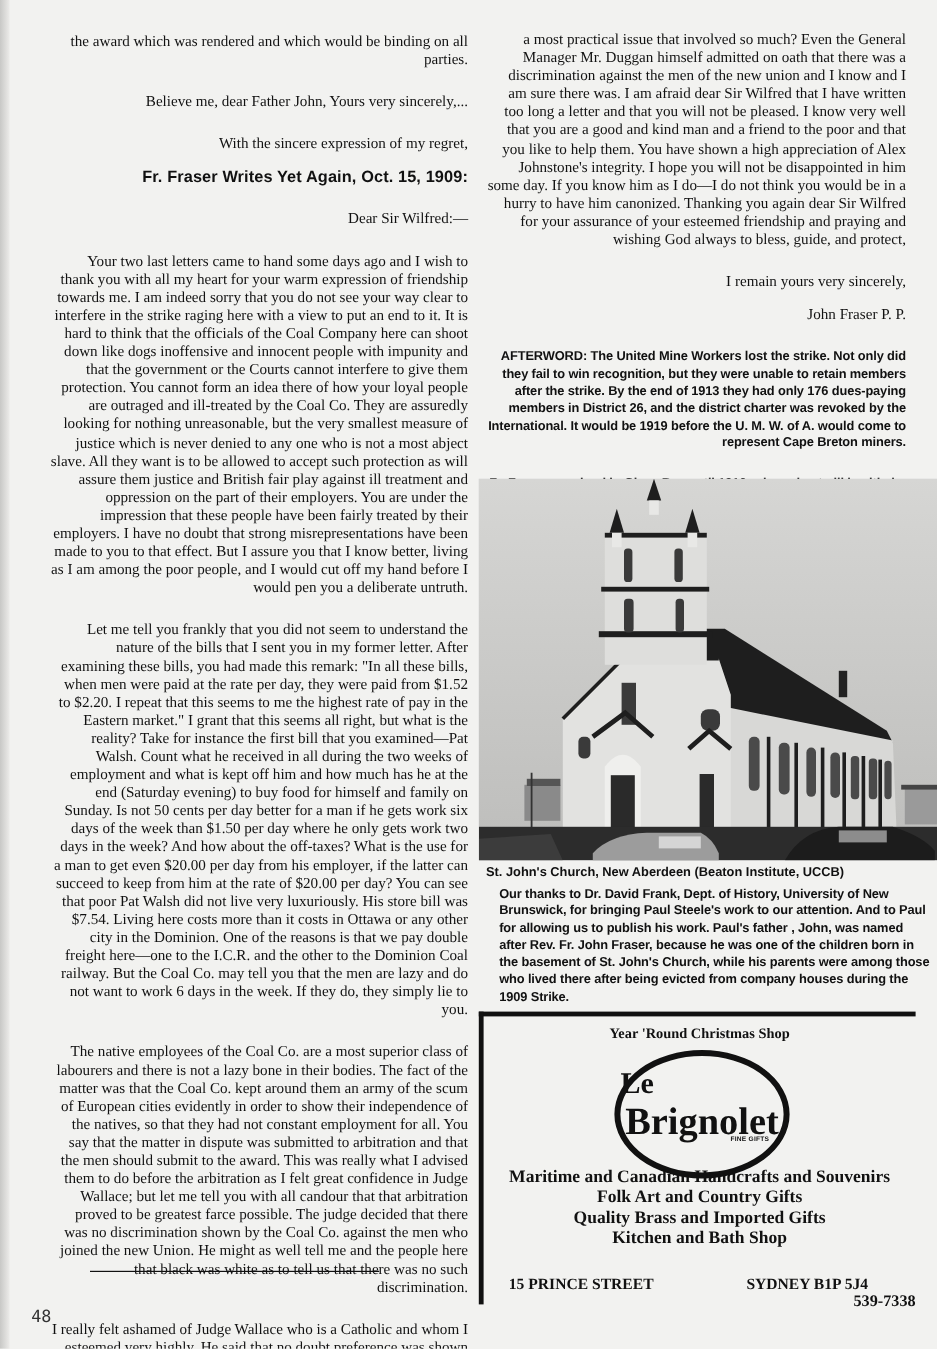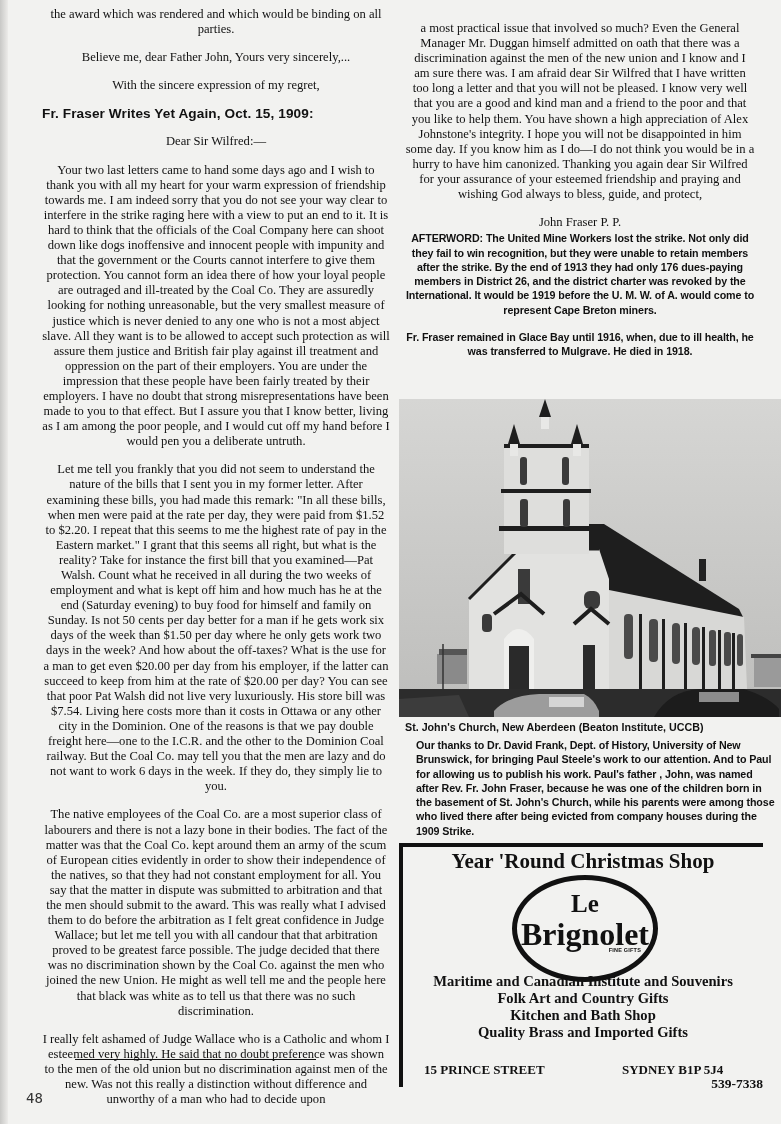--- a/index.html
+++ b/index.html
@@ -12,30 +12,30 @@
     }
     .page-edge {
       position: absolute; left: 0; top: 0; width: 8px; height: 1124px;
       background: linear-gradient(to right, #c8c8c6, #ecebe9);
     }
     .col-left {
       position: absolute; left: 42px; top: 7px; width: 348px;
       font-size: 12.6px; line-height: 15.1px;
     }
     .col-right {
-      position: absolute; left: 405px; top: 21px; width: 350px;
+      position: absolute; left: 405px; top: 6px; width: 350px;
       font-size: 12.6px; line-height: 15.1px;
     }
-    .para { margin-bottom: 13px; text-align: center; }
+    .para { margin-bottom: 13px; text-align: right; margin-top: 20px; }
     .heading {
       font-family: "Liberation Sans", "DejaVu Sans", sans-serif;
-      font-weight: bold; font-size: 13.6px; text-align: left;
+      font-weight: bold; font-size: 13.6px; text-align: right;
       margin: 2px 0 13px 0; letter-spacing: 0.1px;
     }
-    .signature { text-align: center; margin-bottom: 1px; padding-right: 0px; }
+    .signature { text-align: right; margin-bottom: 1px; padding-right: 0px; }
     .sans-bold {
       font-family: "Liberation Sans", "DejaVu Sans", sans-serif;
       font-weight: bold; font-size: 10.7px; line-height: 14.3px;
       letter-spacing: -0.1px;
     }
     .photo {
       position: absolute; left: 399px; top: 399px; width: 382px; height: 318px;
       overflow: hidden; background: #c9c9c9;
     }
     .caption {
@@ -46,28 +46,28 @@
     }
     .thanks {
       position: absolute; left: 416px; top: 738px; width: 360px;
     }
     .ad-box {
       position: absolute; left: 399px; top: 843px; width: 364px; height: 244px;
       border-top: 4px solid #111; border-left: 4px solid #111;
     }
     .ad-title {
       position: absolute; left: 0; top: 3px; width: 100%; text-align: center;
-      font-weight: bold; font-size: 21px; line-height: 22px;
+      font-weight: bold; font-size: 12px; line-height: 22px;
     }
     .ad-oval {
       position: absolute; left: 109px; top: 28px; width: 146px; height: 107px;
       border: 5px solid #111; border-radius: 50%;
     }
     .ad-logo-le {
-      position: absolute; left: 0; top: 10px; width: 100%; text-align: center;
+      position: absolute; left: 0; top: 10px; width: 100%; 
       font-weight: bold; font-size: 25px; line-height: 28px;
       font-family: "Liberation Serif", "DejaVu Serif", serif;
     }
     .ad-logo-name {
       position: absolute; left: 0; top: 40px; width: 100%; text-align: center;
       font-weight: bold; font-size: 32px; line-height: 28px;
     }
     .ad-logo-sub {
       position: absolute; right: 12px; top: 67px;
       font-family: "Liberation Sans", "DejaVu Sans", sans-serif;
@@ -109,20 +109,21 @@
   <h2 class="heading">Fr. Fraser Writes Yet Again, Oct. 15, 1909:</h2>
   <p class="para">Dear Sir Wilfred:—</p>
   <p class="para">Your two last letters came to hand some days ago and I wish to thank you with all my heart for your warm expression of friendship towards me. I am indeed sorry that you do not see your way clear to interfere in the strike raging here with a view to put an end to it. It is hard to think that the officials of the Coal Company here can shoot down like dogs inoffensive and innocent people with impunity and that the government or the Courts cannot interfere to give them protection. You cannot form an idea there of how your loyal people are outraged and ill-treated by the Coal Co. They are assuredly looking for nothing unreasonable, but the very smallest measure of justice which is never denied to any one who is not a most abject slave. All they want is to be allowed to accept such protection as will assure them justice and British fair play against ill treatment and oppression on the part of their employers. You are under the impression that these people have been fairly treated by their employers. I have no doubt that strong misrepresentations have been made to you to that effect. But I assure you that I know better, living as I am among the poor people, and I would cut off my hand before I would pen you a deliberate untruth.</p>
   <p class="para">Let me tell you frankly that you did not seem to understand the nature of the bills that I sent you in my former letter. After examining these bills, you had made this remark: "In all these bills, when men were paid at the rate per day, they were paid from $1.52 to $2.20. I repeat that this seems to me the highest rate of pay in the Eastern market." I grant that this seems all right, but what is the reality? Take for instance the first bill that you examined—Pat Walsh. Count what he received in all during the two weeks of employment and what is kept off him and how much has he at the end (Saturday evening) to buy food for himself and family on Sunday. Is not 50 cents per day better for a man if he gets work six days of the week than $1.50 per day where he only gets work two days in the week? And how about the off-taxes? What is the use for a man to get even $20.00 per day from his employer, if the latter can succeed to keep from him at the rate of $20.00 per day? You can see that poor Pat Walsh did not live very luxuriously. His store bill was $7.54. Living here costs more than it costs in Ottawa or any other city in the Dominion. One of the reasons is that we pay double freight here—one to the I.C.R. and the other to the Dominion Coal railway. But the Coal Co. may tell you that the men are lazy and do not want to work 6 days in the week. If they do, they simply lie to you.</p>
   <p class="para">The native employees of the Coal Co. are a most superior class of labourers and there is not a lazy bone in their bodies. The fact of the matter was that the Coal Co. kept around them an army of the scum of European cities evidently in order to show their independence of the natives, so that they had not constant employment for all. You say that the matter in dispute was submitted to arbitration and that the men should submit to the award. This was really what I advised them to do before the arbitration as I felt great confidence in Judge Wallace; but let me tell you with all candour that that arbitration proved to be greatest farce possible. The judge decided that there was no discrimination shown by the Coal Co. against the men who joined the new Union. He might as well tell me and the people here that black was white as to tell us that there was no such discrimination.</p>
   <p class="para">I really felt ashamed of Judge Wallace who is a Catholic and whom I esteemed very highly. He said that no doubt preference was shown to the men of the old union but no discrimination against men of the new. Was not this really a distinction without difference and unworthy of a man who had to decide upon</p>
 </div>
 
 <div class="col-right">
   <p class="para">a most practical issue that involved so much? Even the General Manager Mr. Duggan himself admitted on oath that there was a discrimination against the men of the new union and I know and I am sure there was. I am afraid dear Sir Wilfred that I have written too long a letter and that you will not be pleased. I know very well that you are a good and kind man and a friend to the poor and that you like to help them. You have shown a high appreciation of Alex Johnstone's integrity. I hope you will not be disappointed in him some day. If you know him as I do—I do not think you would be in a hurry to have him canonized. Thanking you again dear Sir Wilfred for your assurance of your esteemed friendship and praying and wishing God always to bless, guide, and protect,</p>
+  <p class="para">I remain yours very sincerely,</p>
   <p class="signature">John Fraser P. P.</p>
   <p class="para sans-bold">AFTERWORD: The United Mine Workers lost the strike. Not only did they fail to win recognition, but they were unable to retain members after the strike. By the end of 1913 they had only 176 dues-paying members in District 26, and the district charter was revoked by the International. It would be 1919 before the U. M. W. of A. would come to represent Cape Breton miners.</p>
   <p class="para sans-bold">Fr. Fraser remained in Glace Bay until 1916, when, due to ill health, he was transferred to Mulgrave. He died in 1918.</p>
 </div>
 
 <div class="photo">
   <svg width="382" height="318" viewBox="0 0 382 318">
     <defs>
       <linearGradient id="sky" x1="0" y1="0" x2="0" y2="1">
         <stop offset="0" stop-color="#d6d6d4"></stop>
@@ -209,24 +210,24 @@
 <p class="thanks sans-bold">Our thanks to Dr. David Frank, Dept. of History, University of New Brunswick, for bringing Paul Steele's work to our attention. And to Paul for allowing us to publish his work.  Paul's father , John, was named after Rev. Fr. John Fraser, because he was one of the children born in the basement of St. John's Church, while his parents were among those who lived there after being evicted from company houses during the 1909 Strike.</p>
 
 <div class="ad-box">
   <div class="ad-title">Year 'Round Christmas Shop</div>
   <div class="ad-oval">
     <div class="ad-logo-le">Le</div>
     <div class="ad-logo-name">Brignolet</div>
     <div class="ad-logo-sub">FINE GIFTS</div>
   </div>
   <div class="ad-lines">
-    <div>Maritime and Canadian Institute and Souvenirs</div>
+    <div>Maritime and Canadian Handcrafts and Souvenirs</div>
     <div>Folk Art and Country Gifts</div>
+    <div>Quality Brass and Imported Gifts</div>
     <div>Kitchen and Bath Shop</div>
-    <div>Quality Brass and Imported Gifts</div>
   </div>
   <div class="ad-address">
     <span class="street">15 PRINCE STREET</span>
     <span class="city">SYDNEY B1P 5J4</span>
   </div>
   <div class="ad-phone">539-7338</div>
 </div>
 <div class="ad-rule"></div>
 
 <div class="page-number">48</div>

